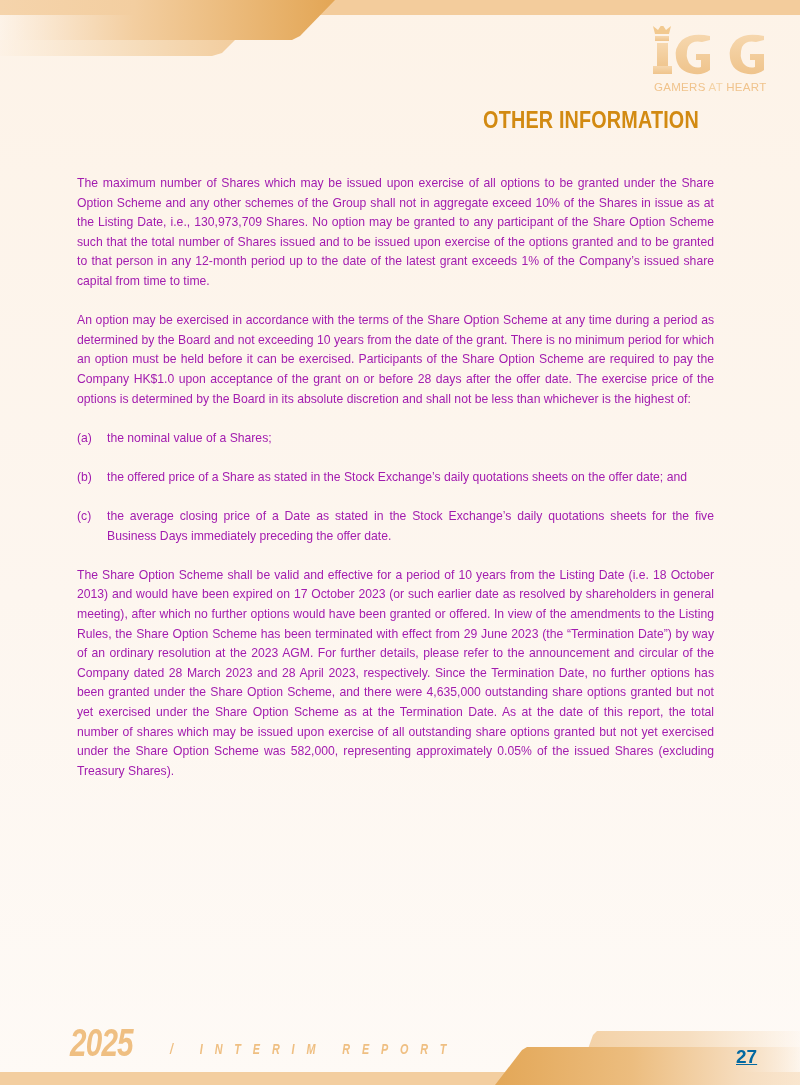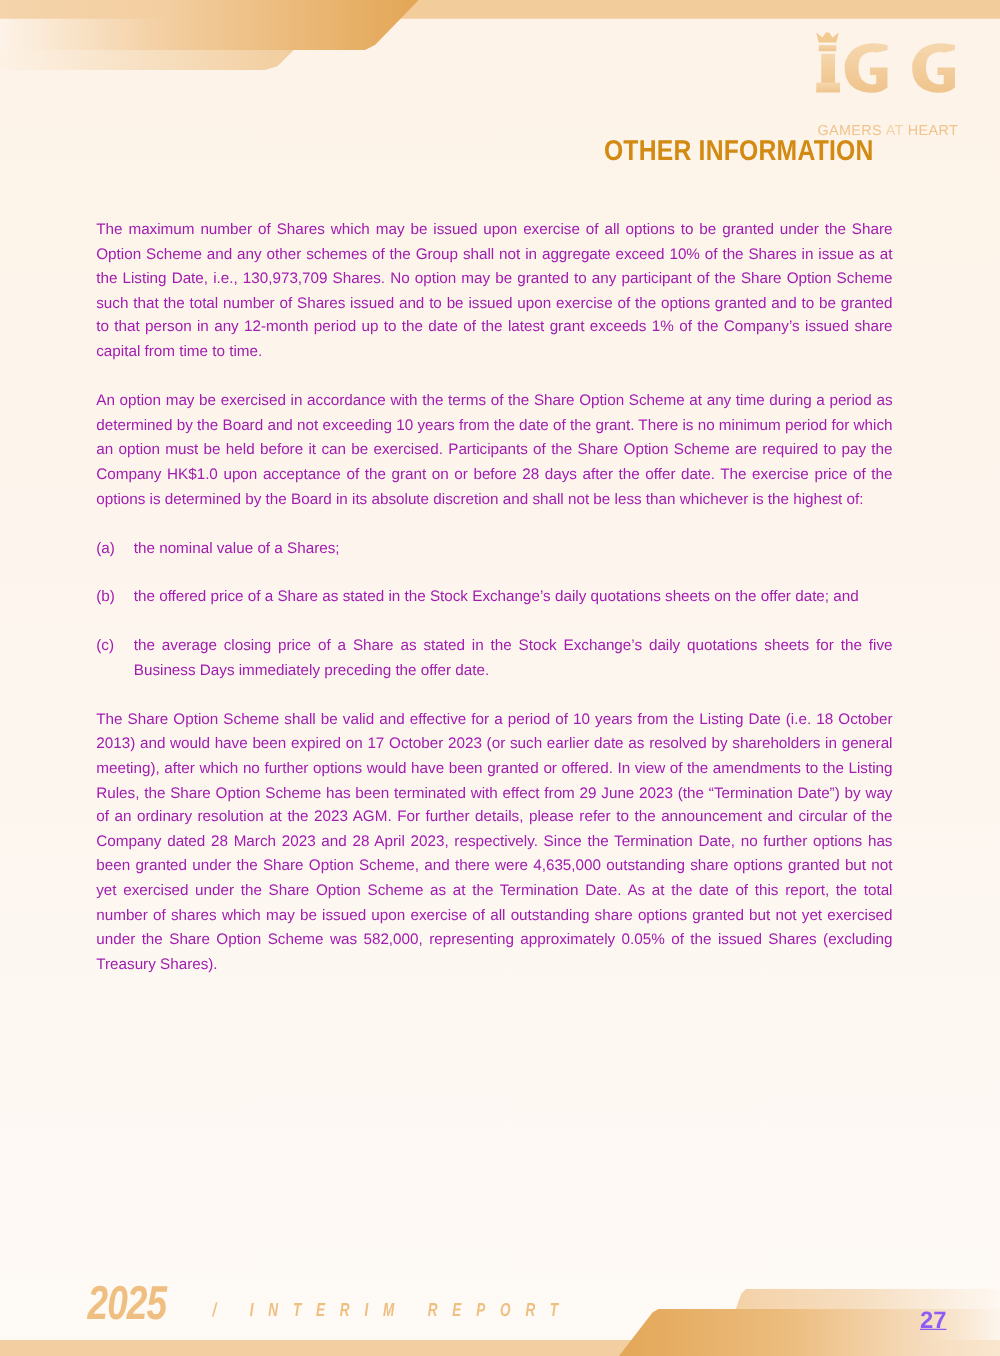--- a/index.html
+++ b/index.html
@@ -28,21 +28,21 @@
     clip-path: polygon(0 0, 235px 0, 222px 13px, 212px 16px, 0 16px);
   }
   
   .logo {
     position: absolute; left: 652px; top: 20px; width: 120px; height: 78px;
   }
   .logo-letters {
     position: absolute; left: 0; top: 6px; width: 120px; height: 50px;
   }
   .logo-tagline {
-    position: absolute; left: 2px; top: 79px; font-size: 11.5px; letter-spacing: 0.3px;
+    position: absolute; left: 2px; top: 61px; font-size: 11.5px; letter-spacing: 0.3px;
     color: #f0c38c; white-space: nowrap;
   }
   .logo-tagline .accent { color: #f4d3a6; }
   .page-title {
     position: absolute; right: 101px; top: 107px;
     font-family: "Liberation Sans", sans-serif; font-weight: bold;
     font-size: 23px; color: #d28a12; letter-spacing: 0.2px;
     transform: scaleX(0.86); transform-origin: right center; white-space: nowrap;
   }
   
@@ -75,21 +75,21 @@
     transform: scaleX(0.78); transform-origin: left center; letter-spacing: -1px;
   }
   .ftr-report {
     position: absolute; left: 170px; top: 1040px;
     font-weight: bold; font-style: italic; font-size: 15px; color: #efbf82;
     letter-spacing: 16.5px; white-space: nowrap;
     transform: scaleX(0.72); transform-origin: left center;
   }
   .ftr-page {
     position: absolute; left: 736px; top: 1046px;
-    font-weight: bold; font-size: 19px; color: #8b5cf6; text-decoration: underline;
+    font-weight: bold; font-size: 19px; color: #0369a1; text-decoration: underline;
   }
 </style>
 </head>
 <body>
 
 <div class="bg-tint"></div>
 
 <div class="hdr-top"></div>
 <div class="hdr-main"></div>
 <div class="hdr-sub"></div>
@@ -125,21 +125,21 @@
   <div class="list-item">
     <span class="list-label">(a)</span>
     <span class="list-text">the nominal value of a Shares;</span>
   </div>
   <div class="list-item">
     <span class="list-label">(b)</span>
     <span class="list-text">the offered price of a Share as stated in the Stock Exchange’s daily quotations sheets on the offer date; and</span>
   </div>
   <div class="list-item">
     <span class="list-label">(c)</span>
-    <span class="list-text">the average closing price of a Share as stated in the Stock Exchange’s daily quotations sheets for the five Business Days immediately preceding the offer date.</span>
+    <span class="list-text">the average closing price of a Date as stated in the Stock Exchange’s daily quotations sheets for the five Business Days immediately preceding the offer date.</span>
   </div>
 
   <p>The Share Option Scheme shall be valid and effective for a period of 10 years from the Listing Date (i.e. 18 October 2013) and would have been expired on 17 October 2023 (or such earlier date as resolved by shareholders in general meeting), after which no further options would have been granted or offered. In view of the amendments to the Listing Rules, the Share Option Scheme has been terminated with effect from 29 June 2023 (the “Termination Date”) by way of an ordinary resolution at the 2023 AGM. For further details, please refer to the announcement and circular of the Company dated 28 March 2023 and 28 April 2023, respectively. Since the Termination Date, no further options has been granted under the Share Option Scheme, and there were 4,635,000 outstanding share options granted but not yet exercised under the Share Option Scheme as at the Termination Date. As at the date of this report, the total number of shares which may be issued upon exercise of all outstanding share options granted but not yet exercised under the Share Option Scheme was 582,000, representing approximately 0.05% of the issued Shares (excluding Treasury Shares).</p>
 </div>
 
 <div class="ftr-bottom"></div>
 <div class="ftr-light"></div>
 <div class="ftr-main"></div>
 
 <div class="ftr-year">2025</div>

